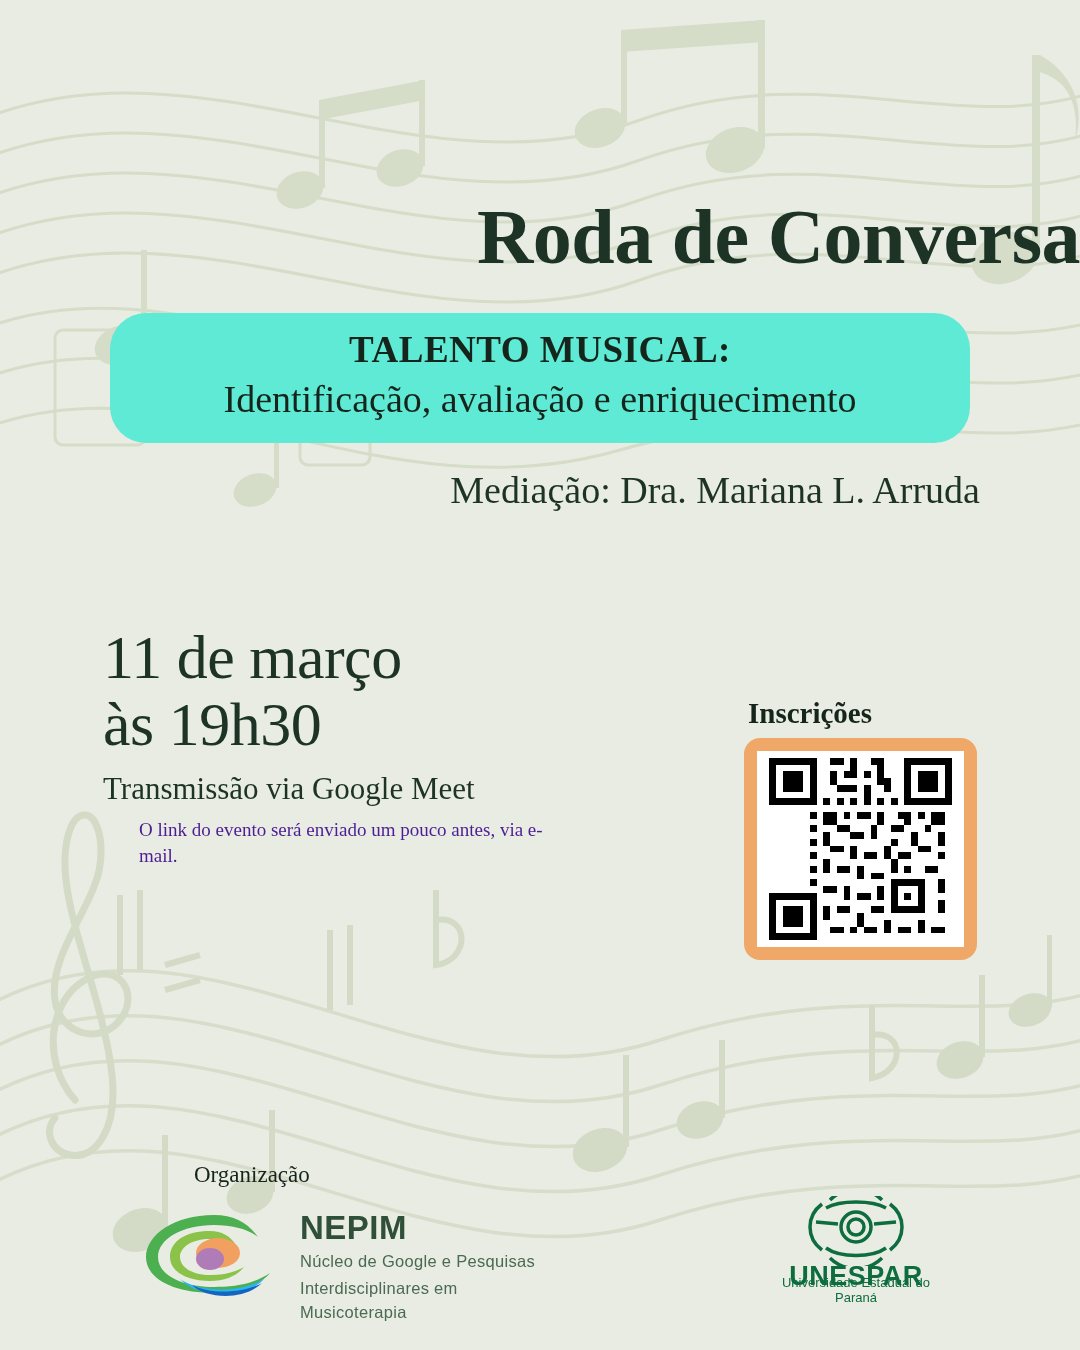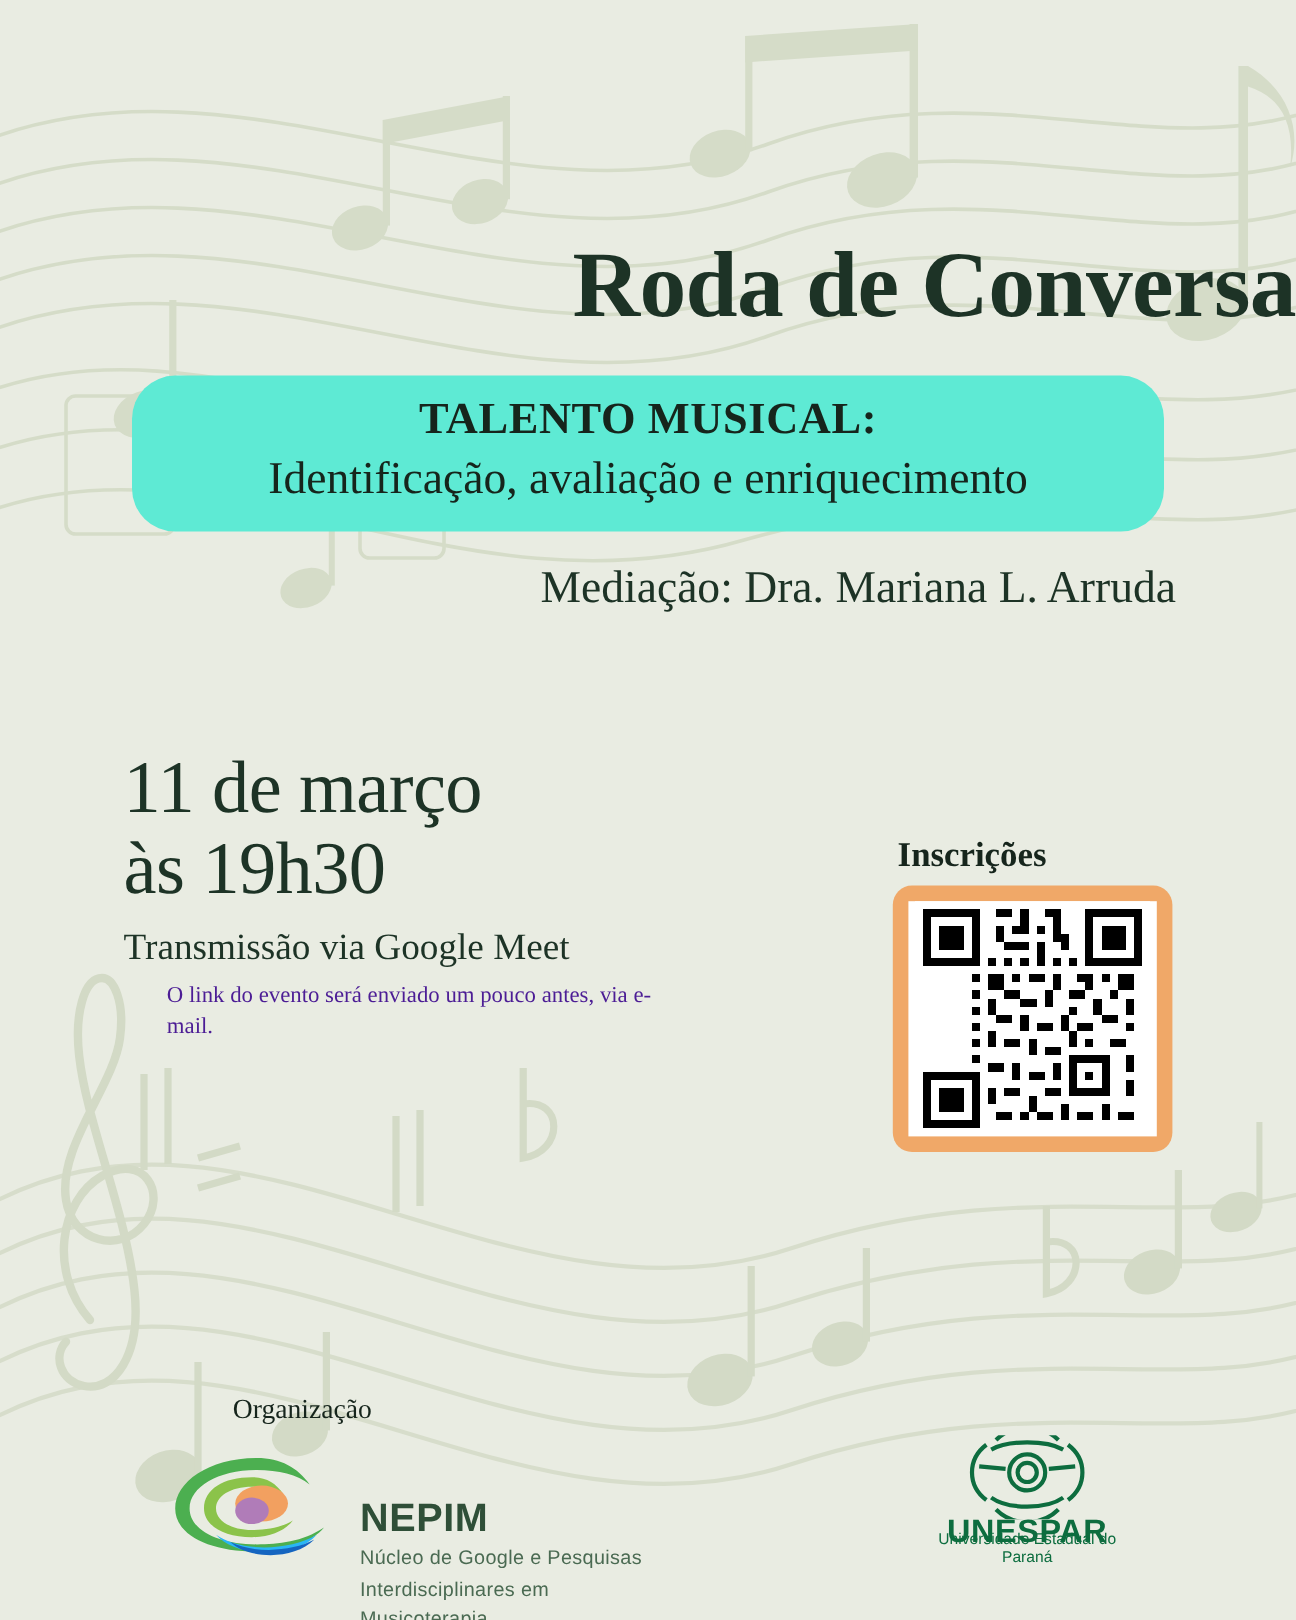--- a/index.html
+++ b/index.html
@@ -171,21 +171,20 @@
     height: 100px;
   }
   .nepim-mark { position: absolute; left: 0; top: 2px; width: 148px; height: 92px; }
   .nepim-text { position: absolute; left: 160px; top: 4px; }
   .nepim-name {
     font-family: "Liberation Sans", sans-serif;
     font-size: 33px;
     font-weight: bold;
     color: #2f4f38;
     letter-spacing: 0.5px;
-    margin-top: 37px;
   }
   .nepim-sub {
     font-family: "Liberation Sans", sans-serif;
     font-size: 16.5px;
     color: #4a6a52;
     line-height: 1.45;
     letter-spacing: 0.3px;
     margin-top: 3px;
   }
 

